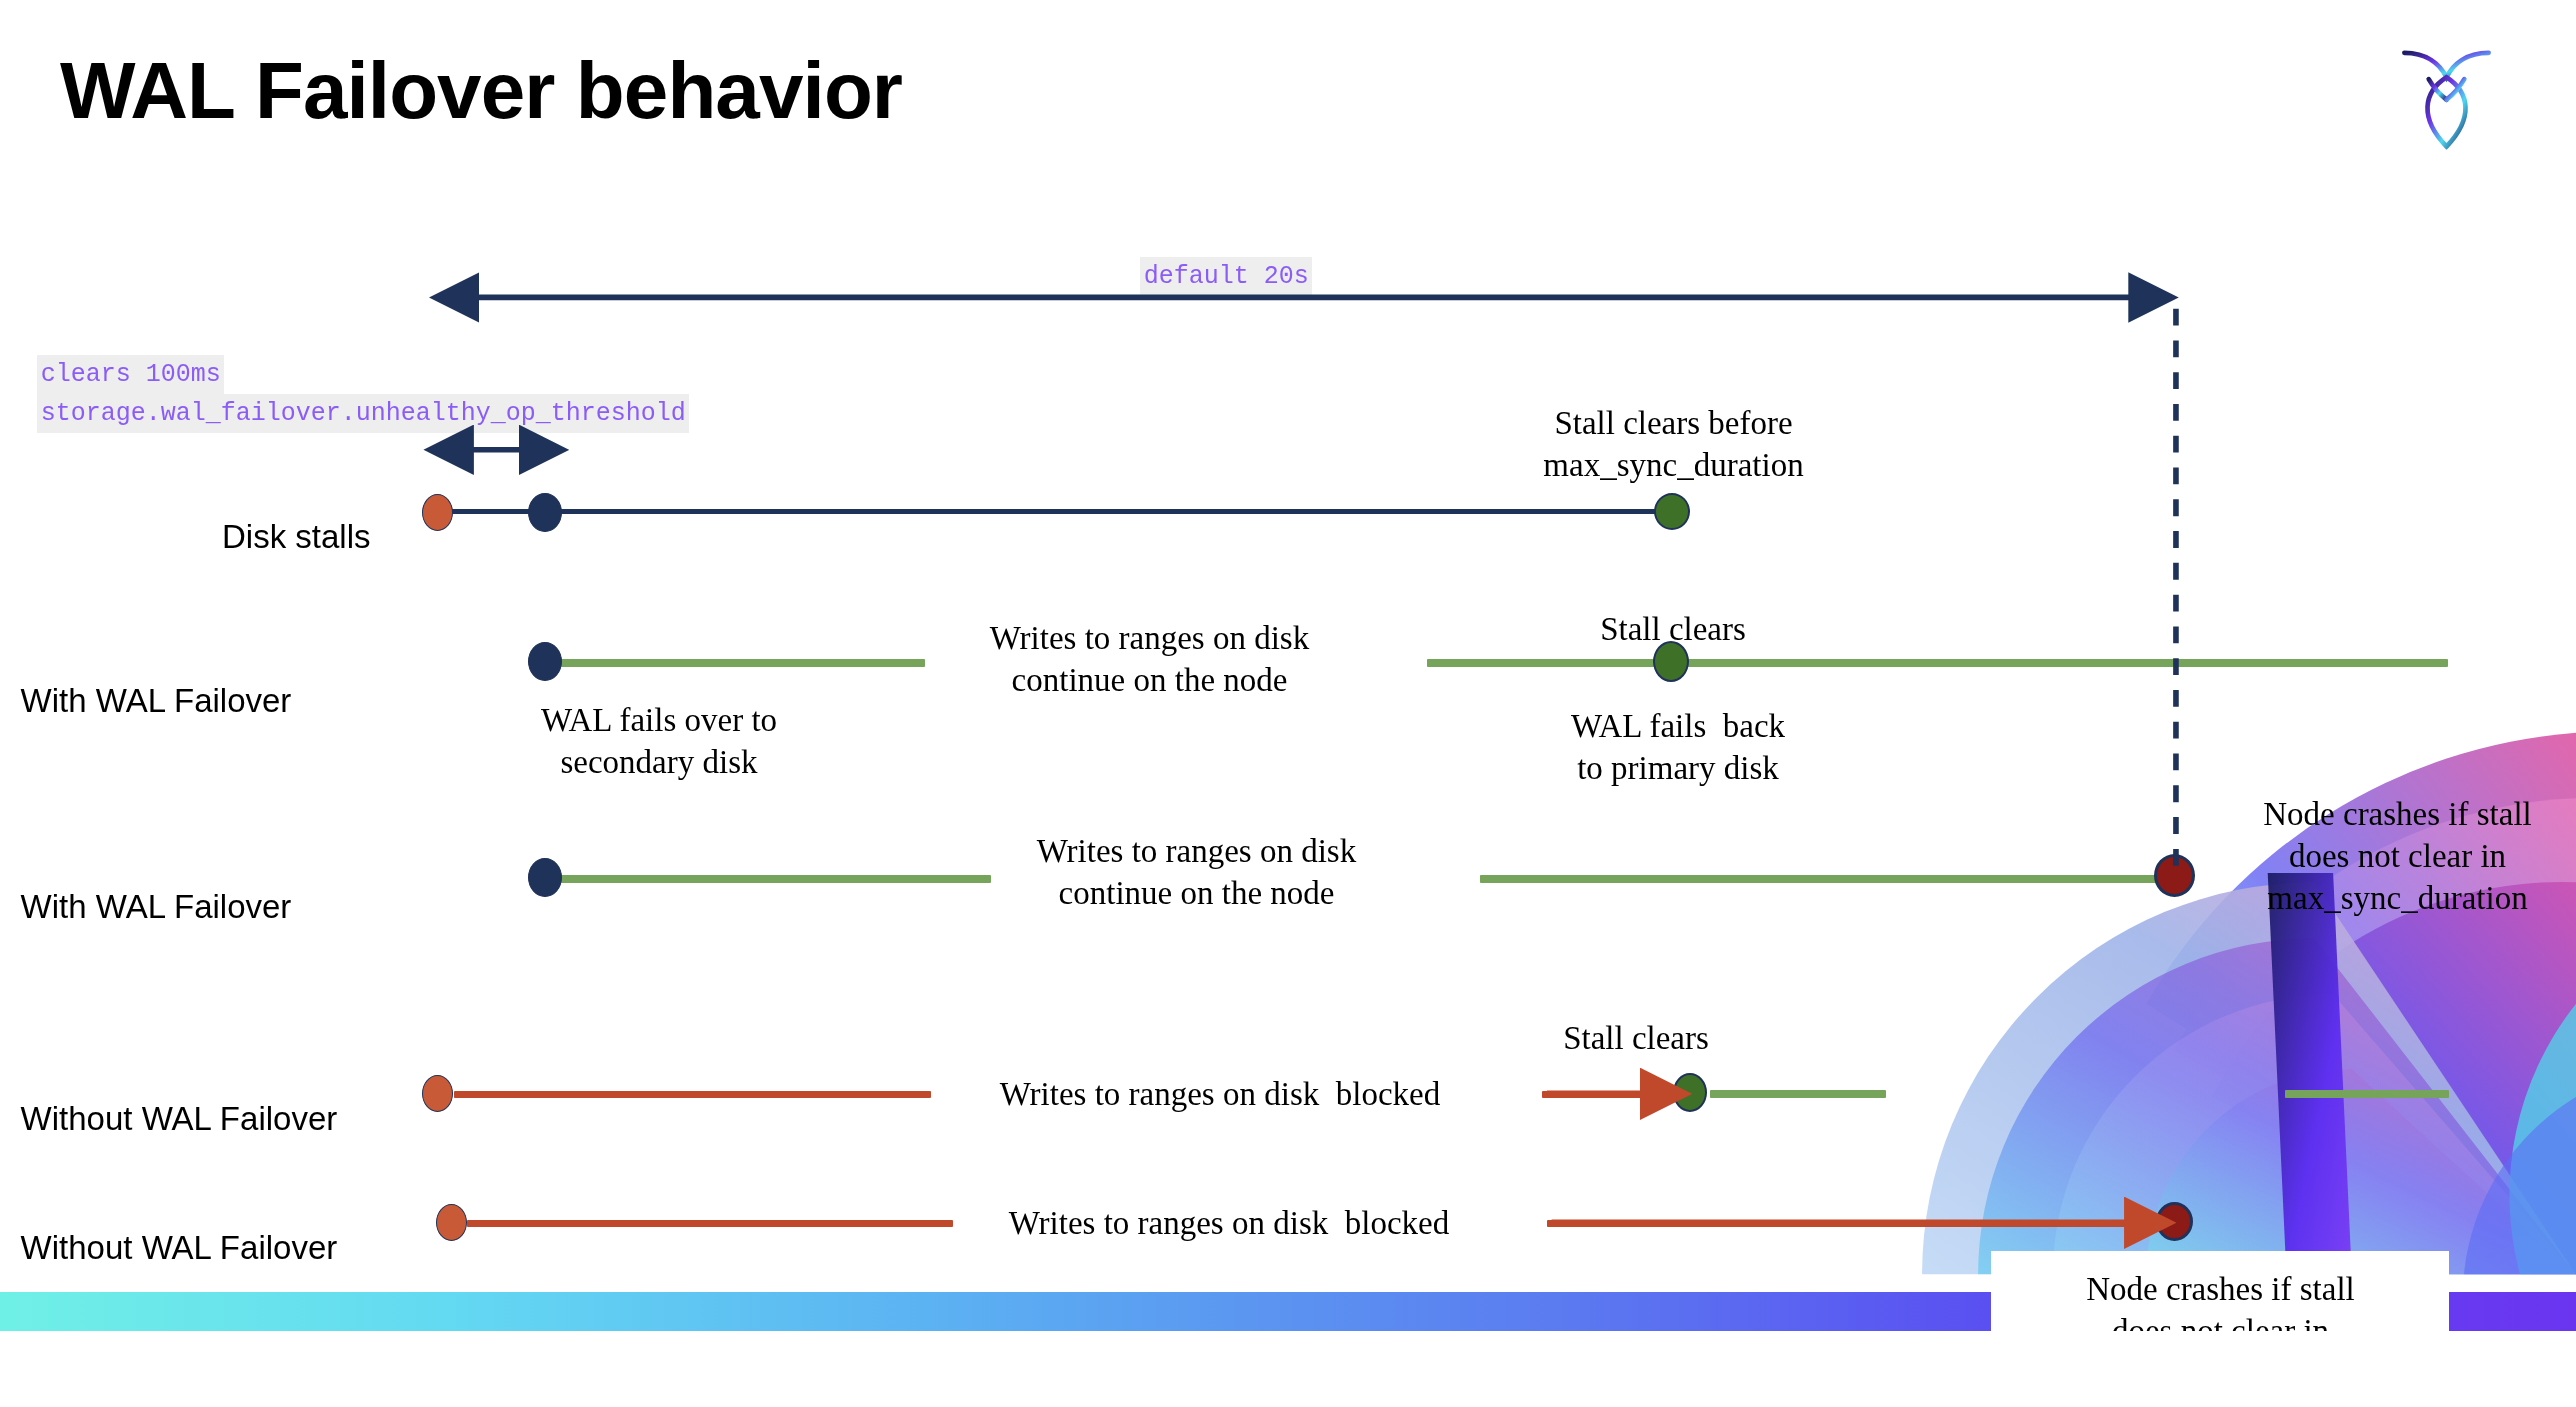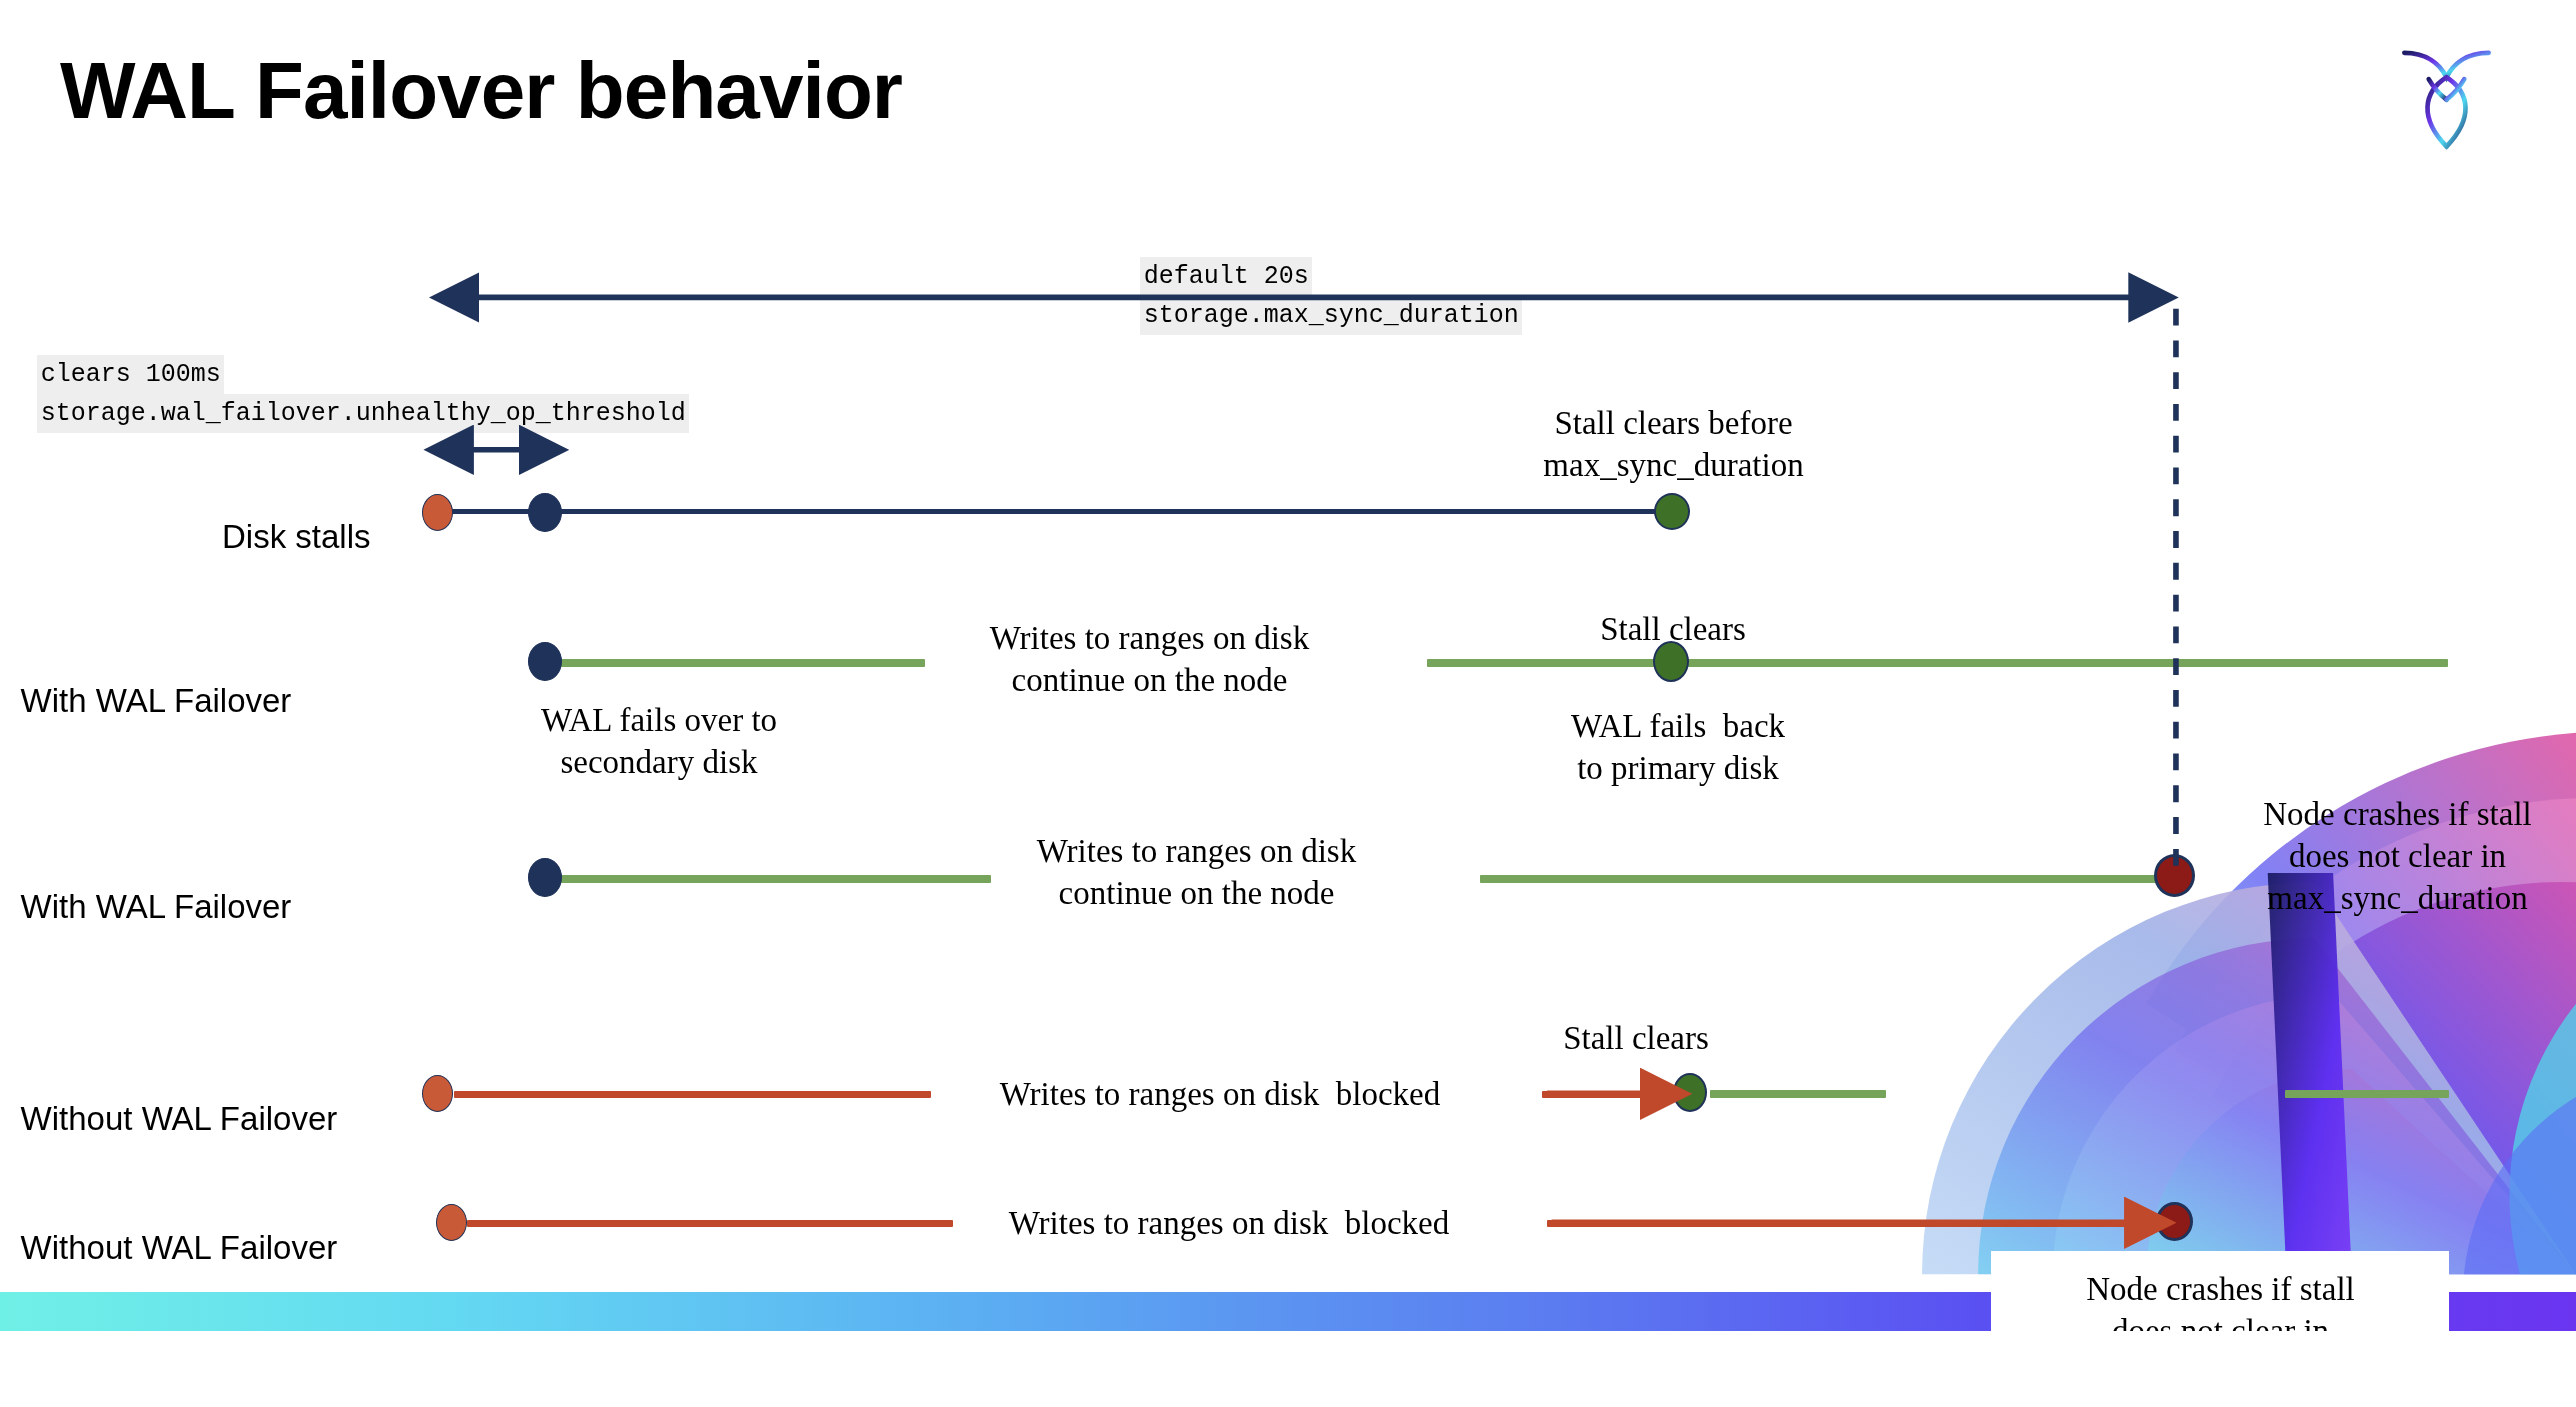--- a/index.html
+++ b/index.html
@@ -29,21 +29,21 @@
     position:absolute;left:60px;top:45px;
     font-size:80px;font-weight:bold;color:#000000;
     letter-spacing:-0.9px;white-space:nowrap;
     font-family:"Liberation Sans", sans-serif;
   }
 
   
   .code{
     position:absolute;
     font-family:"Liberation Mono","DejaVu Sans Mono",monospace;
-    font-size:25px;color:#000000;background:#eeeeee;
+    font-size:25px;color:#8b5cf6;background:#eeeeee;
     white-space:nowrap;line-height:1.5;
     padding:0.9px 3.7px;
   }
 
   
   .lbl{
     position:absolute;color:#000000;white-space:pre;
     font-family:Liberation Serif, serif;
     font-size:33px;line-height:1.28;
   }
@@ -152,21 +152,20 @@
         <path d="M55,120 L55,70"></path>
         <path d="M55,70 C45,62 40,55 36,48"></path>
         <path d="M55,70 C65,62 70,55 74,48"></path>
       </g>
     </svg>
   </div>
 
   <div class="title">WAL Failover behavior</div>
 
   <div class="code" style="left:1140px;top:257px;">default 20s</div>
-  <div class="code" style="left:1140px;top:296px;">storage.max_sync_duration</div>
 
   <div class="code" style="left:37px;top:355px;">clears 100ms</div>
   <div class="code" style="left:37px;top:394px;">storage.wal_failover.unhealthy_op_threshold</div>
 
   <div class="row-label" style="left:222px;top:494px;">Disk stalls</div>
   <div class="row-label" style="left:20.6px;top:658px;">With WAL Failover</div>
   <div class="row-label" style="left:20.6px;top:864px;">With WAL Failover</div>
   <div class="row-label" style="left:20.6px;top:1076px;">Without WAL Failover</div>
   <div class="row-label" style="left:20.6px;top:1205px;">Without WAL Failover</div>
 

